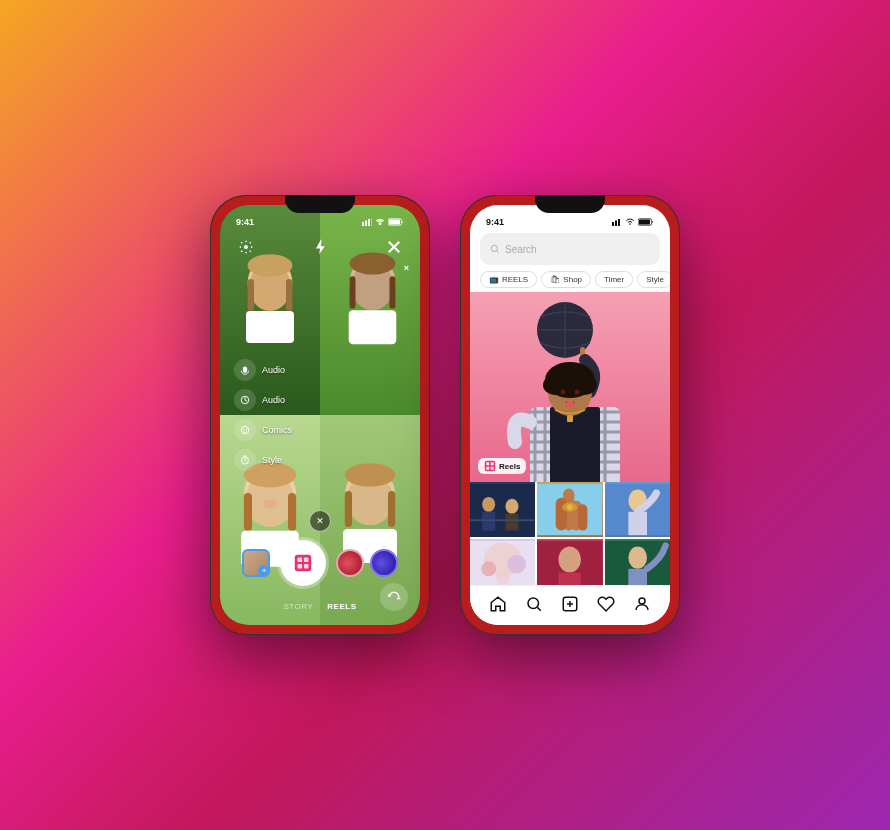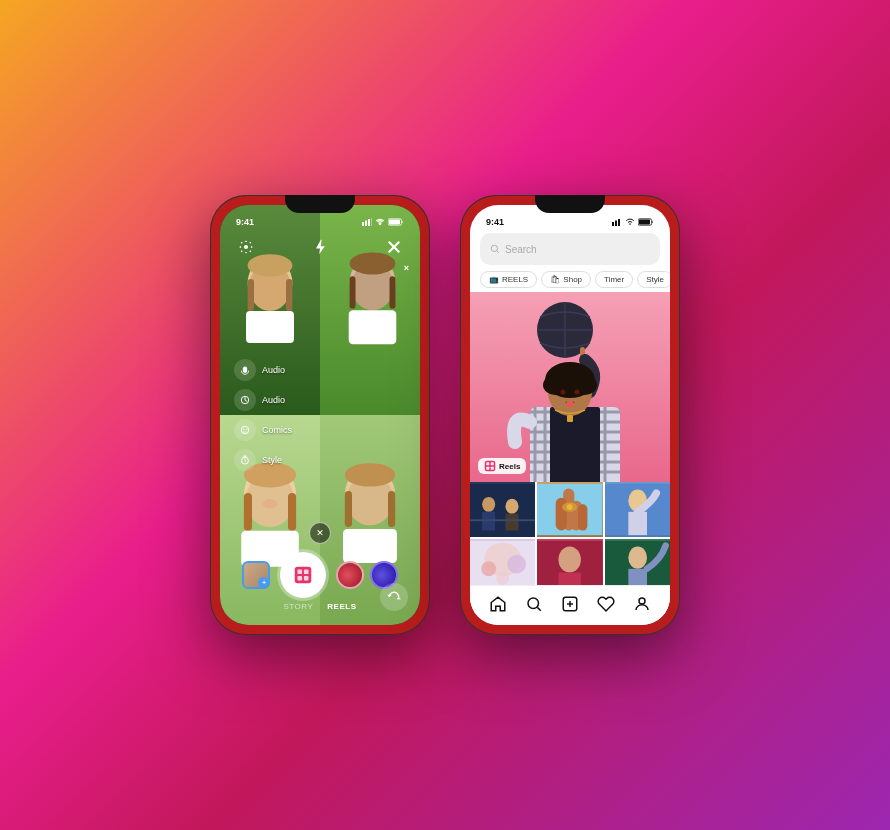--- a/index.html
+++ b/index.html
@@ -266,21 +266,21 @@
       width: 28px;
       height: 28px;
       border-radius: 50%;
       border: 2px solid rgba(255,255,255,0.6);
     }
 
     .cam-mode-row {
       display: flex;
       justify-content: center;
       gap: 14px;
-      margin-top: 4px;
+      margin-top: 16px;
     }
 
     .cam-mode {
       font-size: 8px;
       color: rgba(255,255,255,0.6);
       font-weight: 500;
       letter-spacing: 0.5px;
     }
 
     .cam-mode.active {

